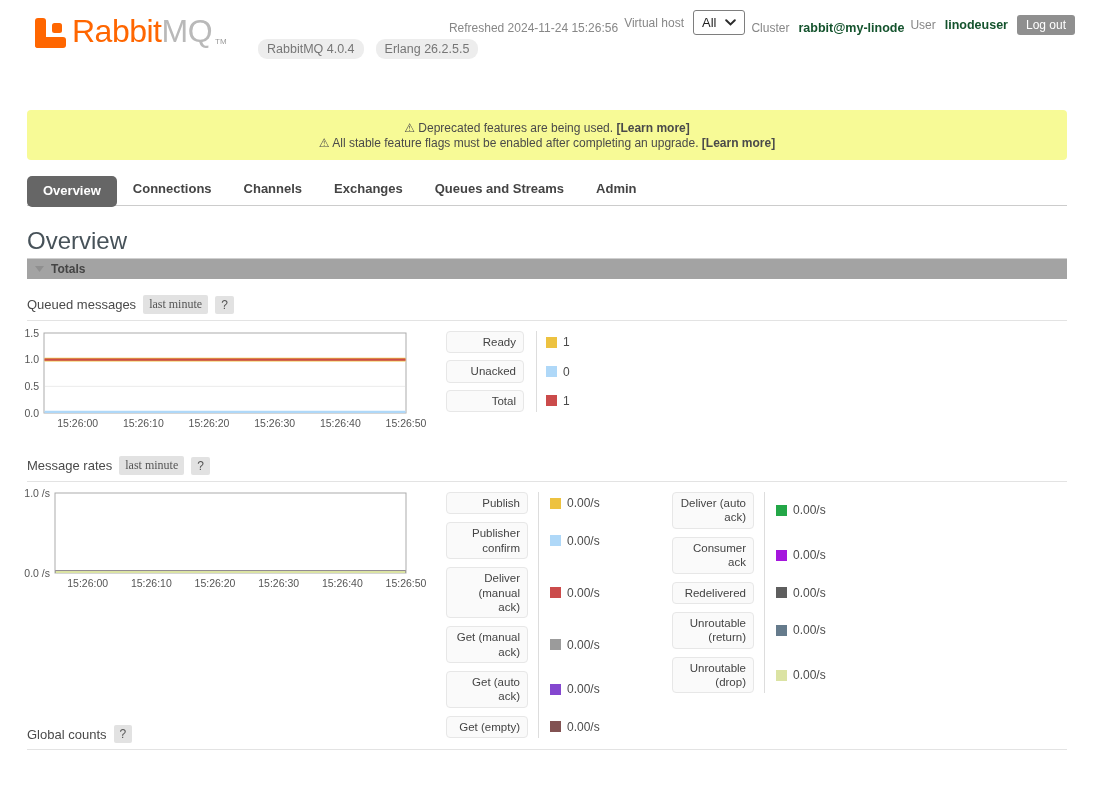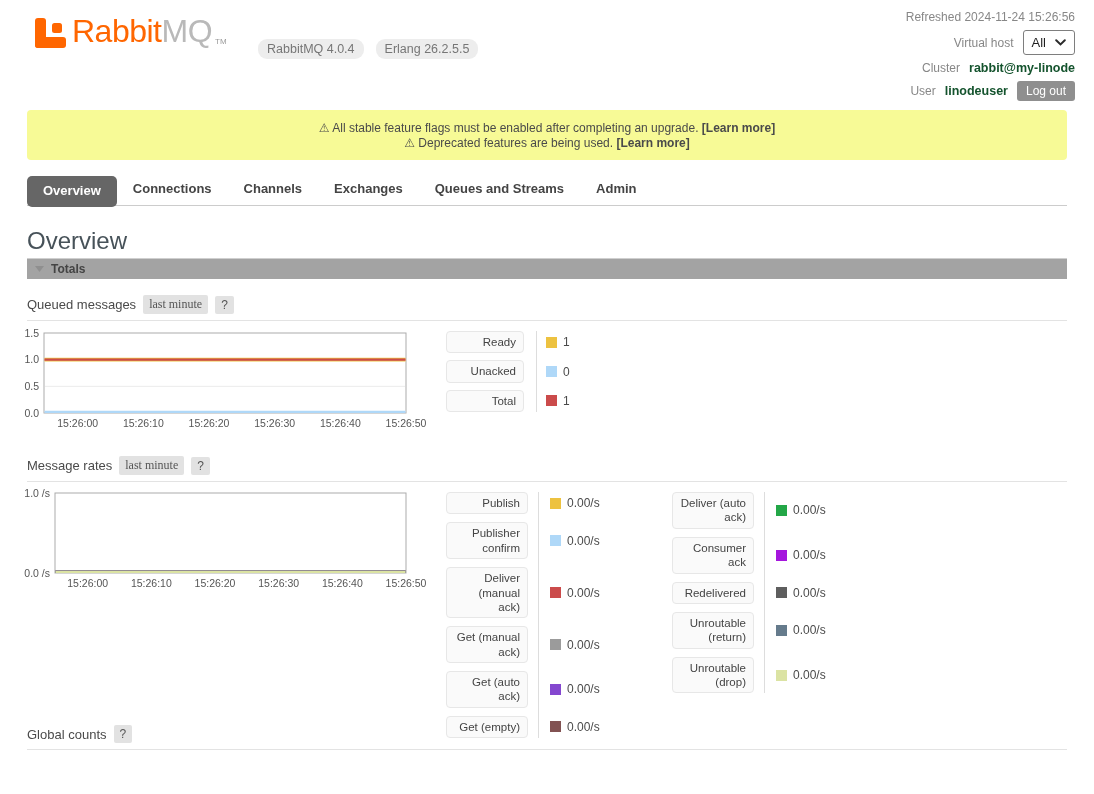--- a/index.html
+++ b/index.html
@@ -9,21 +9,21 @@
   
   .logo{position:absolute;left:35px;top:13px;display:flex;align-items:flex-start;cursor:pointer;}
   .logo svg{margin-right:6px;margin-top:5px;}
   .brand{font-size:32px;line-height:36px;letter-spacing:-0.5px;}
   .brand-rabbit{color:#ff6600;}
   .brand-mq{color:#b9b9b9;}
   .brand-tm{font-size:8px;color:#9a9a9a;margin-left:3px;margin-top:24px;}
   .version-badges{position:absolute;left:258px;top:39px;display:flex;gap:12px;}
   .vbadge{background:#ededed;color:#767676;font-size:12.5px;padding:3px 9px;border-radius:9px;}
 
-  .top-right{position:absolute;right:19px;top:10px;display:flex;flex-direction:column;
+  .top-right{position:absolute;right:19px;top:10px;display:flex;flex-direction:row;
              align-items:flex-end;gap:6px;font-size:12px;color:#878787;}
   .tr-row{display:flex;align-items:center;gap:9px;}
   .sel{display:inline-flex;align-items:center;gap:9px;background:#fff;border:1px solid #7e7e7e;
        border-radius:3px;padding:4px 8px;font-size:13px;color:#1f1f1f;cursor:pointer;}
   .tr-row b{color:#14532d;font-size:12.5px;}
   .logout-btn{background:#8f8f8f;color:#fff;font-size:12px;padding:3px 9px;border-radius:3px;
               border:none;cursor:pointer;font-family:inherit;}
 
   
   .banner{position:absolute;left:27px;top:110px;width:1040px;height:50px;box-sizing:border-box;
@@ -121,22 +121,22 @@
       <b>rabbit@my-linode</b>
     </div>
     <div class="tr-row">
       <span>User</span>
       <b>linodeuser</b>
       <button class="logout-btn">Log out</button>
     </div>
   </div>
 
   <div class="banner">
+    <div><span>⚠ Deprecated features are being used. </span><b>[Learn more]</b></div>
     <div><span>⚠ All stable feature flags must be enabled after completing an upgrade. </span><b>[Learn more]</b></div>
-    <div><span>⚠ Deprecated features are being used. </span><b>[Learn more]</b></div>
   </div>
 
   <div class="tab-bar">
       <a class="tab active">Overview</a>
       <a class="tab">Connections</a>
       <a class="tab">Channels</a>
       <a class="tab">Exchanges</a>
       <a class="tab">Queues and Streams</a>
       <a class="tab">Admin</a>
     </div>

